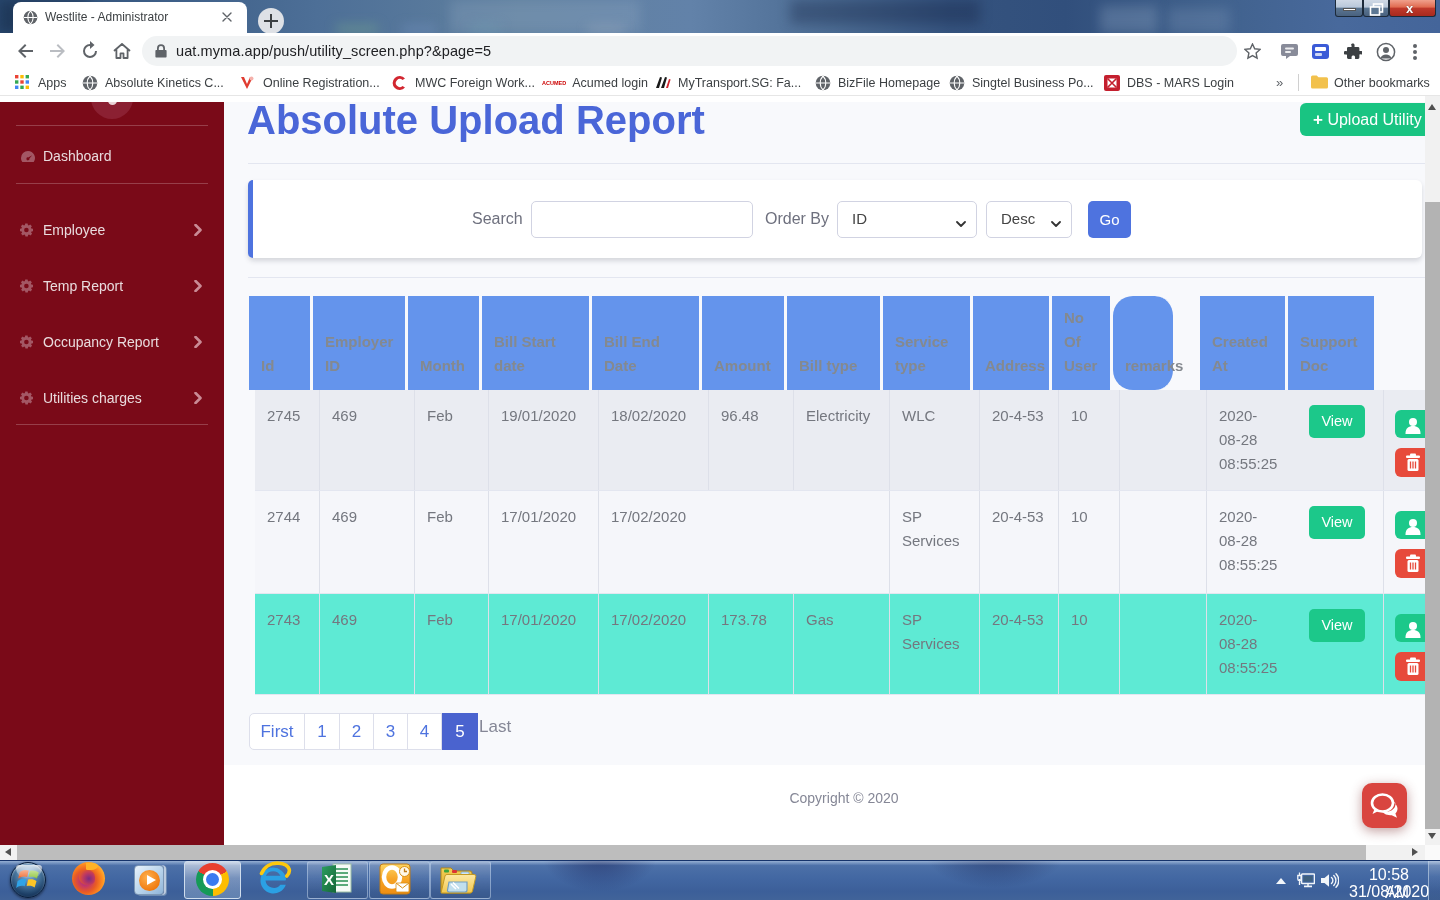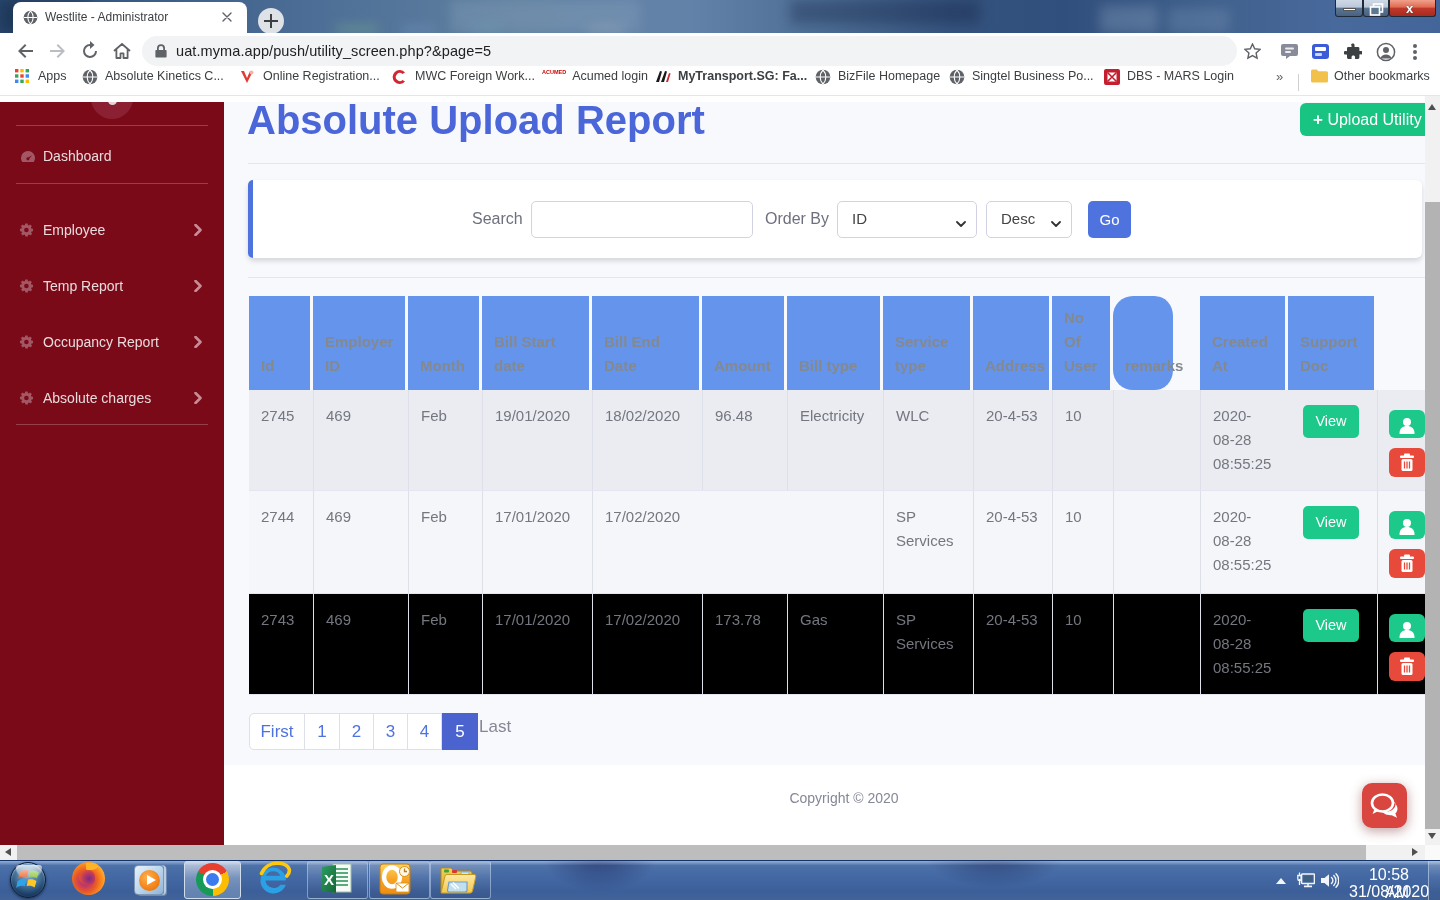--- a/index.html
+++ b/index.html
@@ -30,21 +30,21 @@
 #btnclose span { position:absolute; left:16px; top:1px; color:#fff; font-size:13px; font-weight:bold; text-shadow:0 0 1px #333; }
 
 
 #toolbar { left:0; top:33px; width:1440px; height:36px; background:#fff; }
 .navic { top:41px; width:20px; height:20px; }
 #omnibox { left:142px; top:36px; width:1095px; height:30px; background:#f1f3f4; border-radius:15px; }
 #urltext { left:176px; top:44px; line-height:15px; font-size:14.5px; color:#202124; letter-spacing:0.1px; }
 
 
 #bookbar { left:0; top:69px; width:1440px; height:27px; background:#fff; border-bottom:1px solid #e6e6e6; }
-.bm { position:absolute; top:0; height:27px; display:flex; font-size:12.5px; color:#3c4043; }
+.bm { position:absolute; top:0; height:27px; display:flex; align-items:center; font-size:12.5px; color:#3c4043; }
 .bm .ic { margin-right:7px; width:16px; height:16px; display:inline-block; position:relative; }
 
 
 #page { left:224px; top:102px; width:1201px; height:663px; background:#f8f9fc; }
 #topstrip { left:0; top:96px; width:1425px; height:6px; background:#fff; }
 #sidebar { left:0; top:102px; width:224px; height:743px; background:#7a0a18; overflow:hidden; }
 #footerw { left:224px; top:765px; width:1201px; height:80px; background:#fff; }
 
 
 .shr { position:absolute; left:16px; width:192px; height:1px; background:rgba(255,255,255,0.22); }
@@ -63,21 +63,21 @@
 .formlbl { position:absolute; font-size:16px; color:#6e707e; }
 .input { position:absolute; background:#fff; border:1px solid #d1d3e2; border-radius:5px; height:37px; }
 .sel { position:absolute; background:#fff; border:1px solid #d1d3e2; border-radius:5px; height:37px; font-size:15px; color:#444; }
 .sel .caret { position:absolute; right:10px; top:13px; width:10px; height:10px; }
 #btngo { left:1088px; top:201px; width:43px; height:37px; background:#4e73df; border-radius:5px; color:#fff; font-size:15px; text-align:center; line-height:37px; }
 
 
 #tbl { left:249px; top:296px; width:1176px; }
 .th { position:absolute; top:0; height:94px; background:#6494ec; color:#84898f; font-weight:bold; font-size:15px; line-height:24px; border-right:2px solid #f8f9fc; }
 .th span { position:absolute; left:12px; bottom:12px; }
-.row { position:absolute; width:1176px; }
+.row { position:absolute; width:1176px;margin-left:6px; }
 .cell { position:absolute; color:#74777f; font-size:15px; line-height:24px; padding:14px 6px 0 12px; top:0; height:100%; }
 .vline { border-left:1px solid #dde0e9; }
 .btnview { position:absolute; left:1054px; top:15px; width:56px; height:33px; background:#1cc88a; border-radius:5px; color:#fff; font-size:14.5px; text-align:center; line-height:33px; }
 .btnuser { position:absolute; left:1140px; width:36px; height:28px; background:#1cc88a; border-radius:6px; }
 .btntrash { position:absolute; left:1140px; width:36px; height:29px; background:#e74a3b; border-radius:6px; }
 
 
 .pg { position:absolute; top:713px; height:37px; background:#fff; border:1px solid #dddfeb; color:#4e73df; font-size:17px; text-align:center; line-height:35px; }
 #pglast { position:absolute; left:479px; top:717px; color:#858796; font-size:17px; }
 #copyright { left:224px; top:790px; width:1240px; text-align:center; font-size:14px; color:#858796; }
@@ -214,21 +214,21 @@
     <div class="bm" style="left:392px;">
       <span class="ic"><svg width="15" height="16" viewBox="0 0 15 16">
             <path d="M13 3.5A7 7 0 1 0 13 12.5L10.5 11a4 4 0 1 1 0-6z" fill="#d22630"></path>
           </svg></span>
       <span>MWC Foreign Work...</span>
     </div>
     <div class="bm" style="left:542px;">
       <span style="font-size:5.5px;color:#c00;font-weight:bold;margin-right:6px;letter-spacing:0;">ACUMED</span>
       <span>Acumed login</span>
     </div>
-    <div class="bm" style="left:655px;font-weight:bold;">
+    <div class="bm" style="left:655px;">
       <span class="ic"><svg width="16" height="15" viewBox="0 0 16 15">
             <path d="M1 13L5 2l2 .5L4 13zm5 0L10 2l2 .5L9 13z" fill="#1a1a1a"></path>
             <path d="M11 13l3-9 1.6.6L13 13z" fill="#d22630"></path>
           </svg></span>
       <span>MyTransport.SG: Fa...</span>
     </div>
     <div class="bm" style="left:815px;">
       <span class="ic"><svg width="16" height="16" viewBox="0 0 16 16">
             <circle cx="8" cy="8" r="7.3" fill="#5f6368"></circle>
             <path d="M1 8h14M8 1a10 10 0 0 1 0 14M8 1a10 10 0 0 0 0 14" stroke="#fff" stroke-width="1.1" fill="none"></path>
@@ -297,21 +297,21 @@
         </svg>
       <span class="lbl">Occupancy Report</span>
       <svg class="chev" width="9" height="12" viewBox="0 0 9 12">
           <path d="M1.5 1l5 5-5 5" stroke="#c98b95" stroke-width="2.6" fill="none" stroke-linecap="round" stroke-linejoin="round"></path>
         </svg>
     </div>
     <div class="sitem" style="top:288px;">
       <svg class="gear" width="14" height="14" viewBox="0 0 14 14">
           <path d="M13 8.2V5.8l-1.7-.3a4.6 4.6 0 0 0-.4-.9l1-1.4-1.7-1.7-1.4 1a4.6 4.6 0 0 0-.9-.4L7.6 .4H5.2L4.9 2.1a4.6 4.6 0 0 0-.9.4l-1.4-1L.9 3.2l1 1.4a4.6 4.6 0 0 0-.4.9L-.2 5.8 0 8.2l1.7.3c.1.3.2.6.4.9l-1 1.4 1.7 1.7 1.4-1c.3.2.6.3.9.4l.3 1.7h2.4l.3-1.7c.3-.1.6-.2.9-.4l1.4 1 1.7-1.7-1-1.4c.2-.3.3-.6.4-.9L13 8.2zM6.4 9.3a2.3 2.3 0 1 1 0-4.6 2.3 2.3 0 0 1 0 4.6z" fill="#a35764"></path>
         </svg>
-      <span class="lbl">Absolute charges</span>
+      <span class="lbl">Utilities charges</span>
       <svg class="chev" width="9" height="12" viewBox="0 0 9 12">
           <path d="M1.5 1l5 5-5 5" stroke="#c98b95" stroke-width="2.6" fill="none" stroke-linecap="round" stroke-linejoin="round"></path>
         </svg>
     </div>
     <div class="shr" style="top:322px;"></div>
   </div>
   <div id="footerw" class="abs"></div>
   <div id="h1" class="abs">Absolute Upload Report</div>
   <div id="btnupload" class="abs"><span style="font-weight:bold;font-size:17px;">+</span> Upload Utility</div>
   <div class="hrline abs" style="top:163px;"></div>
@@ -422,21 +422,21 @@
           </svg></div>
 <div class="btntrash" style="top:58px;"><svg width="36" height="31" viewBox="0 0 36 31">
             <rect x="12.5" y="11" width="11" height="12" rx="1.5" fill="#fff"></rect>
             <rect x="11" y="7.5" width="14" height="2.5" rx="1" fill="#fff"></rect>
             <rect x="15" y="5.5" width="6" height="3" rx="1" fill="#fff"></rect>
             <line x1="15.5" y1="13.5" x2="15.5" y2="20.5" stroke="#e74a3b" stroke-width="1.3"></line>
             <line x1="18" y1="13.5" x2="18" y2="20.5" stroke="#e74a3b" stroke-width="1.3"></line>
             <line x1="20.5" y1="13.5" x2="20.5" y2="20.5" stroke="#e74a3b" stroke-width="1.3"></line>
           </svg></div>
 </div>
-<div class="row" style="top:298px;height:101px;background:#000000;border-bottom:1px solid #e3e6f0;">
+<div class="row" style="top:298px;height:101px;background:#5eead4;border-bottom:1px solid #e3e6f0;">
 <div class="cell" style="left:0px;width:64px;">2743</div>
 <div class="cell vline" style="left:64px;width:95px;">469</div>
 <div class="cell vline" style="left:159px;width:74px;">Feb</div>
 <div class="cell vline" style="left:233px;width:110px;">17/01/2020</div>
 <div class="cell vline" style="left:343px;width:110px;">17/02/2020</div>
 <div class="cell vline" style="left:453px;width:85px;">173.78</div>
 <div class="cell vline" style="left:538px;width:96px;">Gas</div>
 <div class="cell vline" style="left:634px;width:90px;">SP Services</div>
 <div class="cell vline" style="left:724px;width:79px;">20-4-53</div>
 <div class="cell vline" style="left:803px;width:61px;">10</div>

